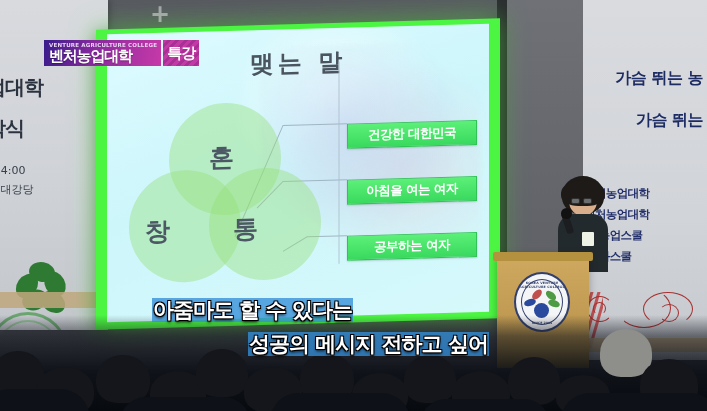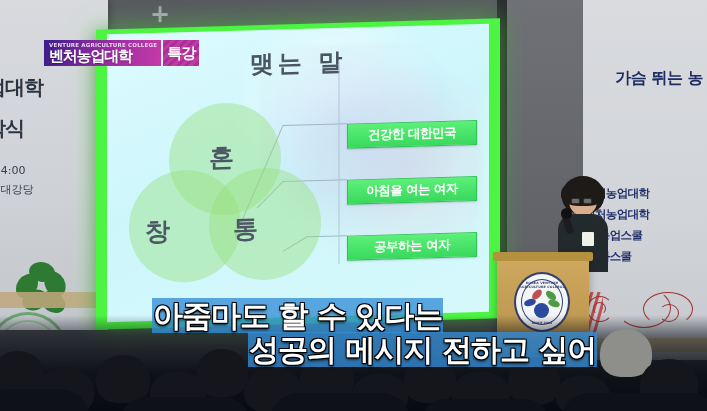--- a/index.html
+++ b/index.html
@@ -162,21 +162,21 @@
 
   
   .audience { position:absolute; left:0; bottom:0; width:707px; height:96px; z-index:20; }
   .aud-bg { position:absolute; inset:0;
     background:linear-gradient(180deg, rgba(18,22,30,0) 0%, rgba(16,20,28,.55) 22%, rgba(10,13,19,.92) 60%, #070a0f 100%); }
   .head { position:absolute; border-radius:50% 50% 40% 40%; background:#14161c; }
   .shoulder { position:absolute; border-radius:40px 40px 0 0; background:#0e1117; }
 
   
   .subs { position:absolute; left:0; top:296px; width:707px; z-index:60; }
-  .sub-line { display:block; font-size:30px; font-weight:700; letter-spacing:-1px;
+  .sub-line { display:block; font-size:21px; font-weight:700; letter-spacing:-1px;
     color:#ffffff; text-shadow:1px 1px 0 #000, -1px 1px 0 #000, 1px -1px 0 #000,
       -1px -1px 0 #000, 0 2px 3px rgba(0,0,0,.9); }
   .sub1 { position:absolute; left:152px; top:0; }
   .sub2 { position:absolute; left:248px; top:34px; }
   .hl { background:rgba(52,142,216,.78); padding:0 1px; }
 </style>
 </head>
 <body>
 
 <div id="stage">
@@ -198,20 +198,23 @@
       <span style="left:26px; top:30px; transform:rotate(35deg);"></span>
     </div>
     <div class="arc"></div>
     <div class="arc2"></div>
     <div class="ledge-l"></div>
   </div>
 
   <div class="banner-right">
     <div class="br-head">
       <span>가슴 뛰는 농</span>
+    </div>
+    <div class="br-head2">
+      <span>가슴 뛰는</span>
     </div>
     <div class="br-list">
       <div>
         <span class="br-num">①</span>
         <span>벤처농업대학</span>
       </div>
       <div>
         <span class="br-num">②</span>
         <span>벤처농업대학</span>
       </div>

